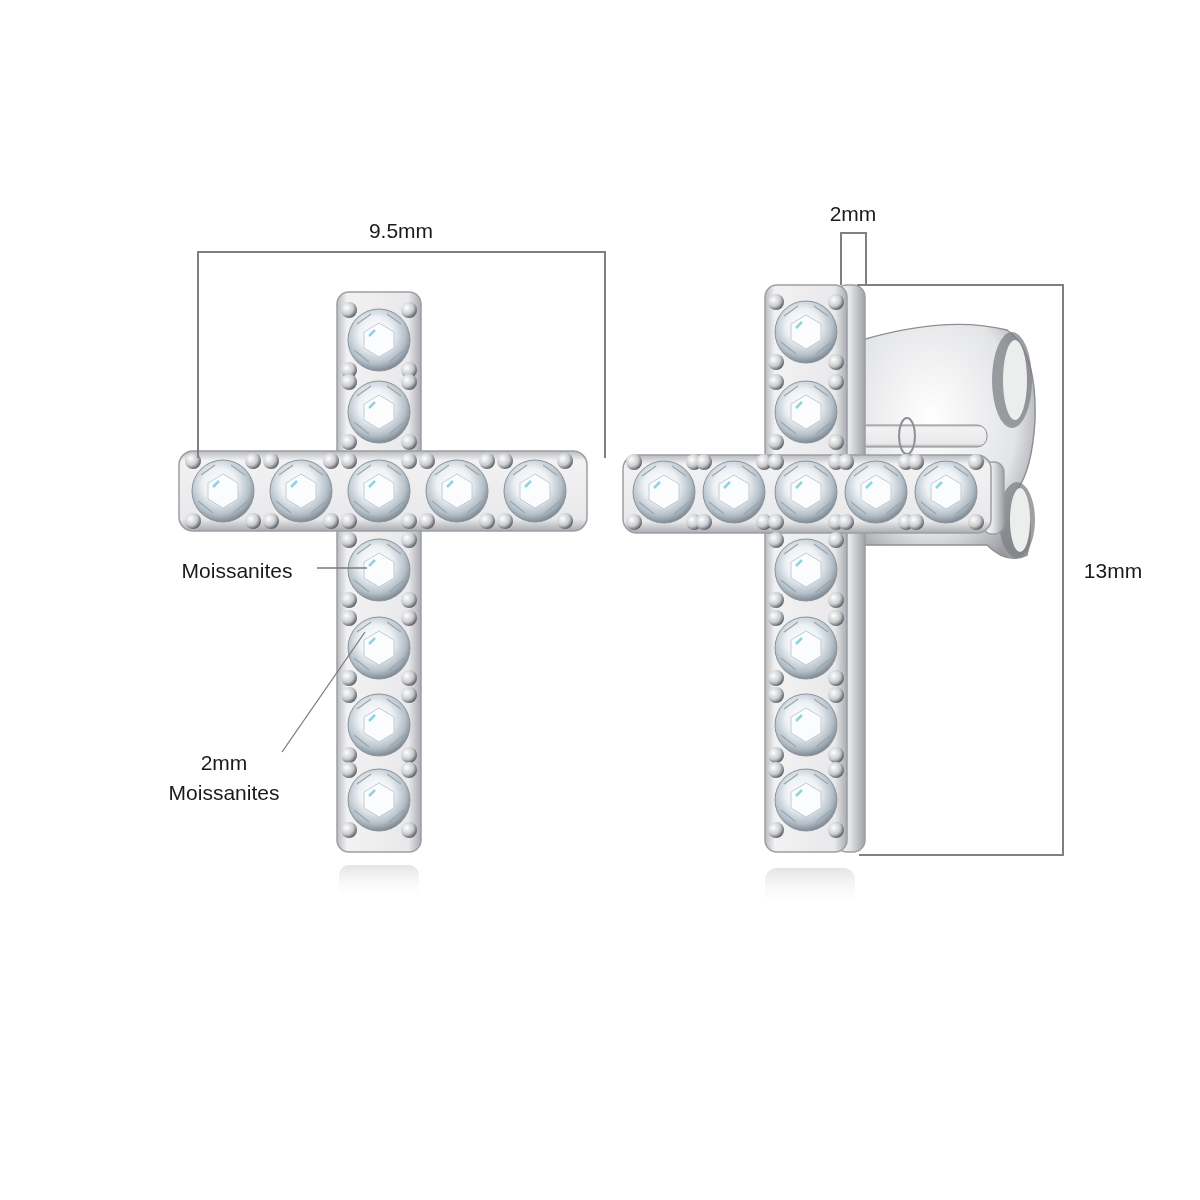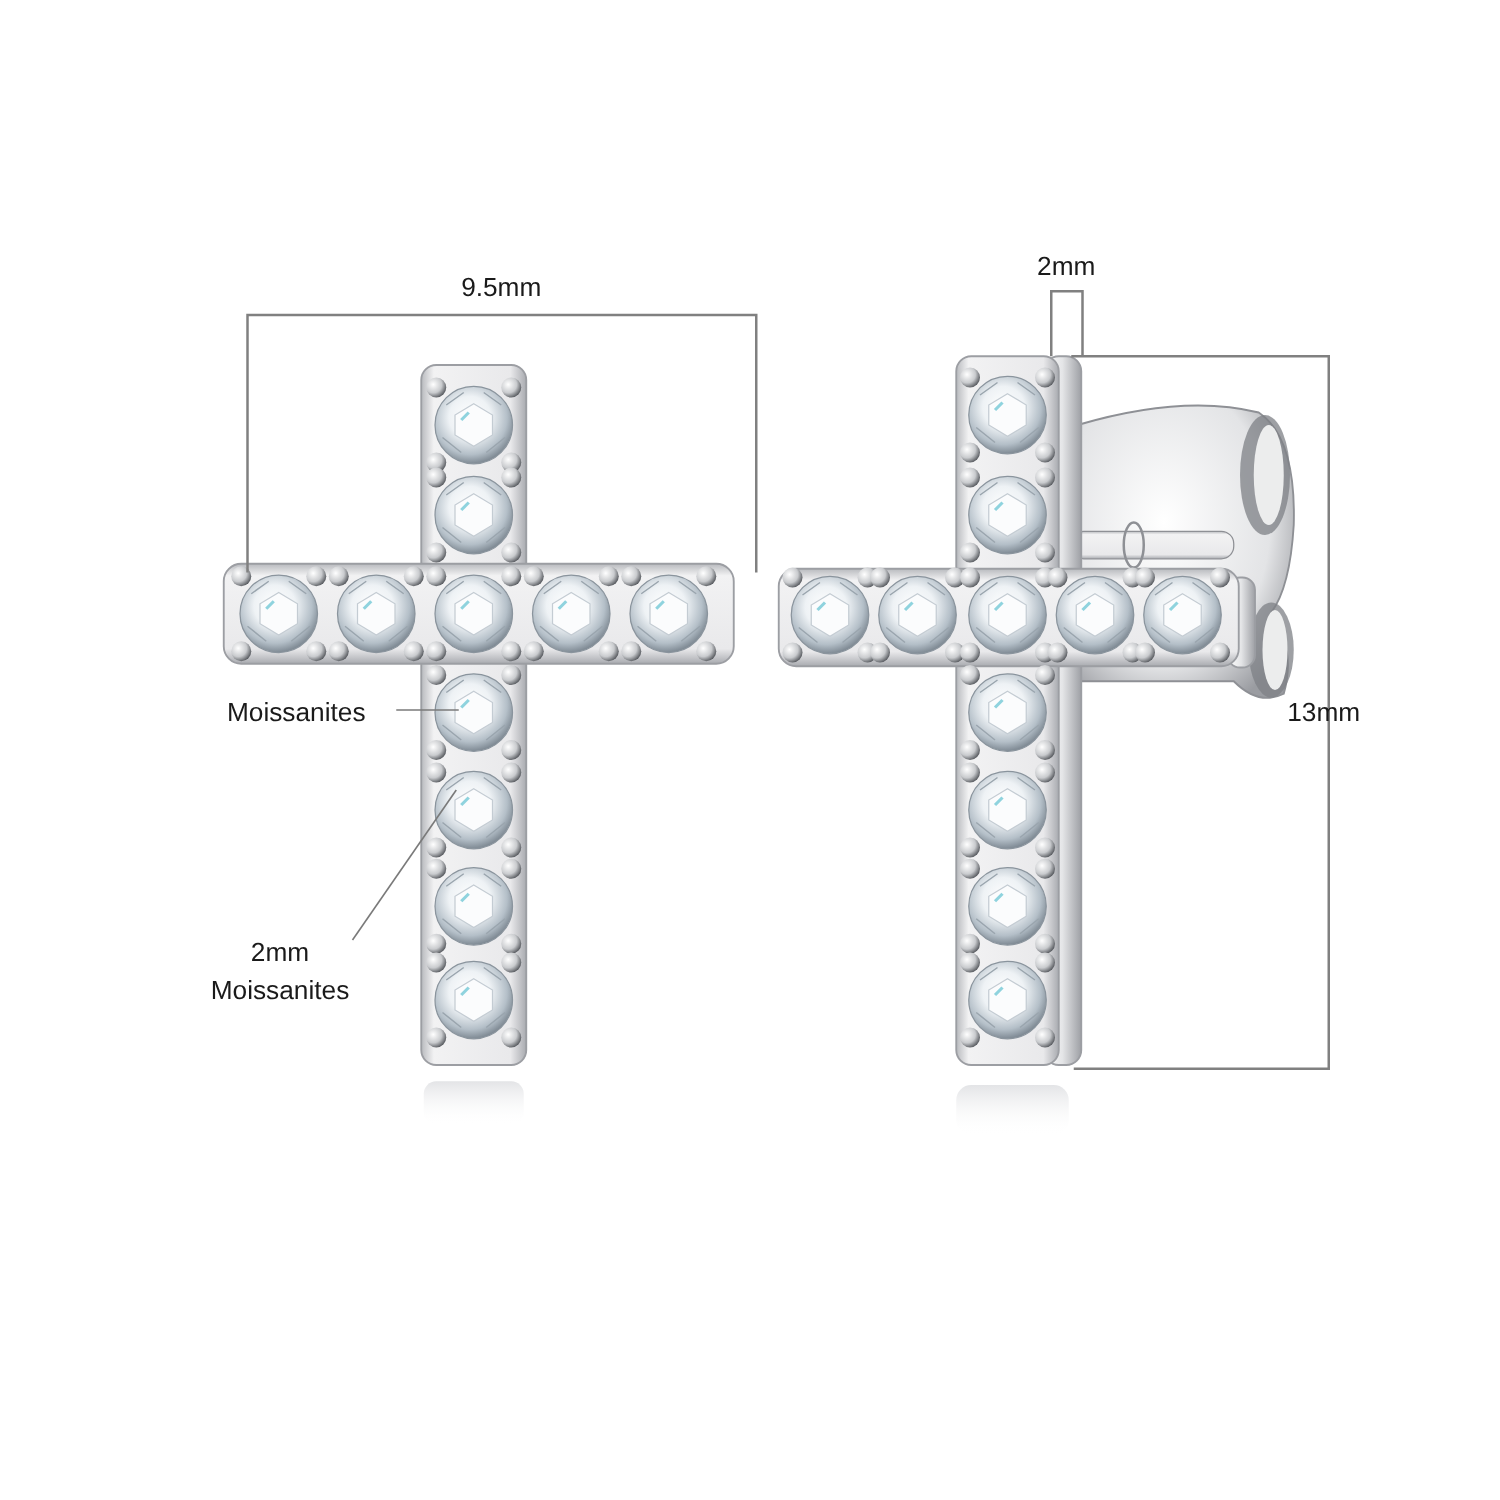--- a/index.html
+++ b/index.html
@@ -138,21 +138,21 @@
     <g stroke="#7a7a7a" stroke-width="1.3" fill="none">
       <line x1="290" y1="568" x2="340" y2="568"></line>
       <line x1="255" y1="752" x2="338" y2="632"></line>
     </g>
   </svg>
 
   <div class="label" style="left:324px;top:216px;width:100px;">9.5mm</div>
 
   <div class="label" style="left:786px;top:199px;width:80px;">2mm</div>
 
-  <div class="label" style="left:992px;top:556px;width:80px;">13mm</div>
+  <div class="label" style="left:1046px;top:556px;width:80px;">13mm</div>
 
   <div class="label" style="left:140px;top:556px;width:140px;">Moissanites</div>
 
   <div class="label" style="left:147px;top:748px;width:100px;">2mm</div>
 
   <div class="label" style="left:127px;top:778px;width:140px;">Moissanites</div>
 
 </div>
 
 </body></html>

